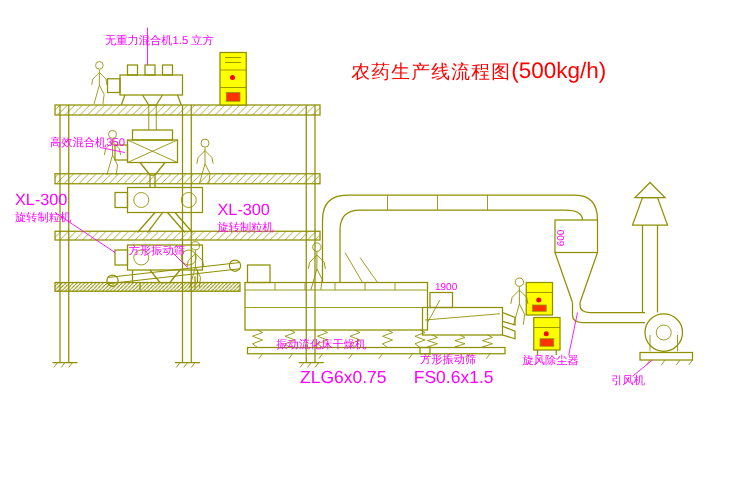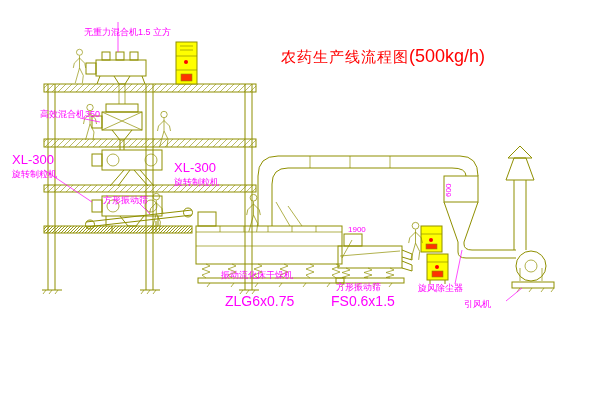--- a/index.html
+++ b/index.html
@@ -192,21 +192,21 @@
   </div>
 
   <div class="lbl" style="left:84px;top:28px">无重力混合机1.5 立方</div>
   <div class="lbl" style="left:40px;top:110px">高效混合机350</div>
   <div class="lbl lbl-md" style="left:12px;top:153px">XL-300</div>
   <div class="lbl" style="left:12px;top:170px">旋转制粒机</div>
   <div class="lbl lbl-md" style="left:174px;top:161px">XL-300</div>
   <div class="lbl" style="left:174px;top:178px">旋转制粒机</div>
   <div class="lbl" style="left:103px;top:196px">方形振动筛</div>
   <div class="lbl" style="left:221px;top:271px">振动流化床干燥机</div>
-  <div class="lbl lbl-lg" style="left:225px;top:294px">ZLG6x0.75</div>
+  <div class="lbl lbl-lg" style="left:240px;top:294px">ZLG6x0.75</div>
   <div class="lbl" style="left:336px;top:283px">方形振动筛</div>
   <div class="lbl lbl-lg" style="left:331px;top:294px">FS0.6x1.5</div>
   <div class="lbl" style="left:418px;top:284px">旋风除尘器</div>
-  <div class="lbl" style="left:464px;top:300px">引风机</div>
+  <div class="lbl" style="left:489px;top:300px">引风机</div>
   <div class="lbl dim" style="left:348px;top:226px">1900</div>
   <div class="lbl dim v600" style="left:445px;top:197px">600</div>
 
 </div>
 
 </body></html>

